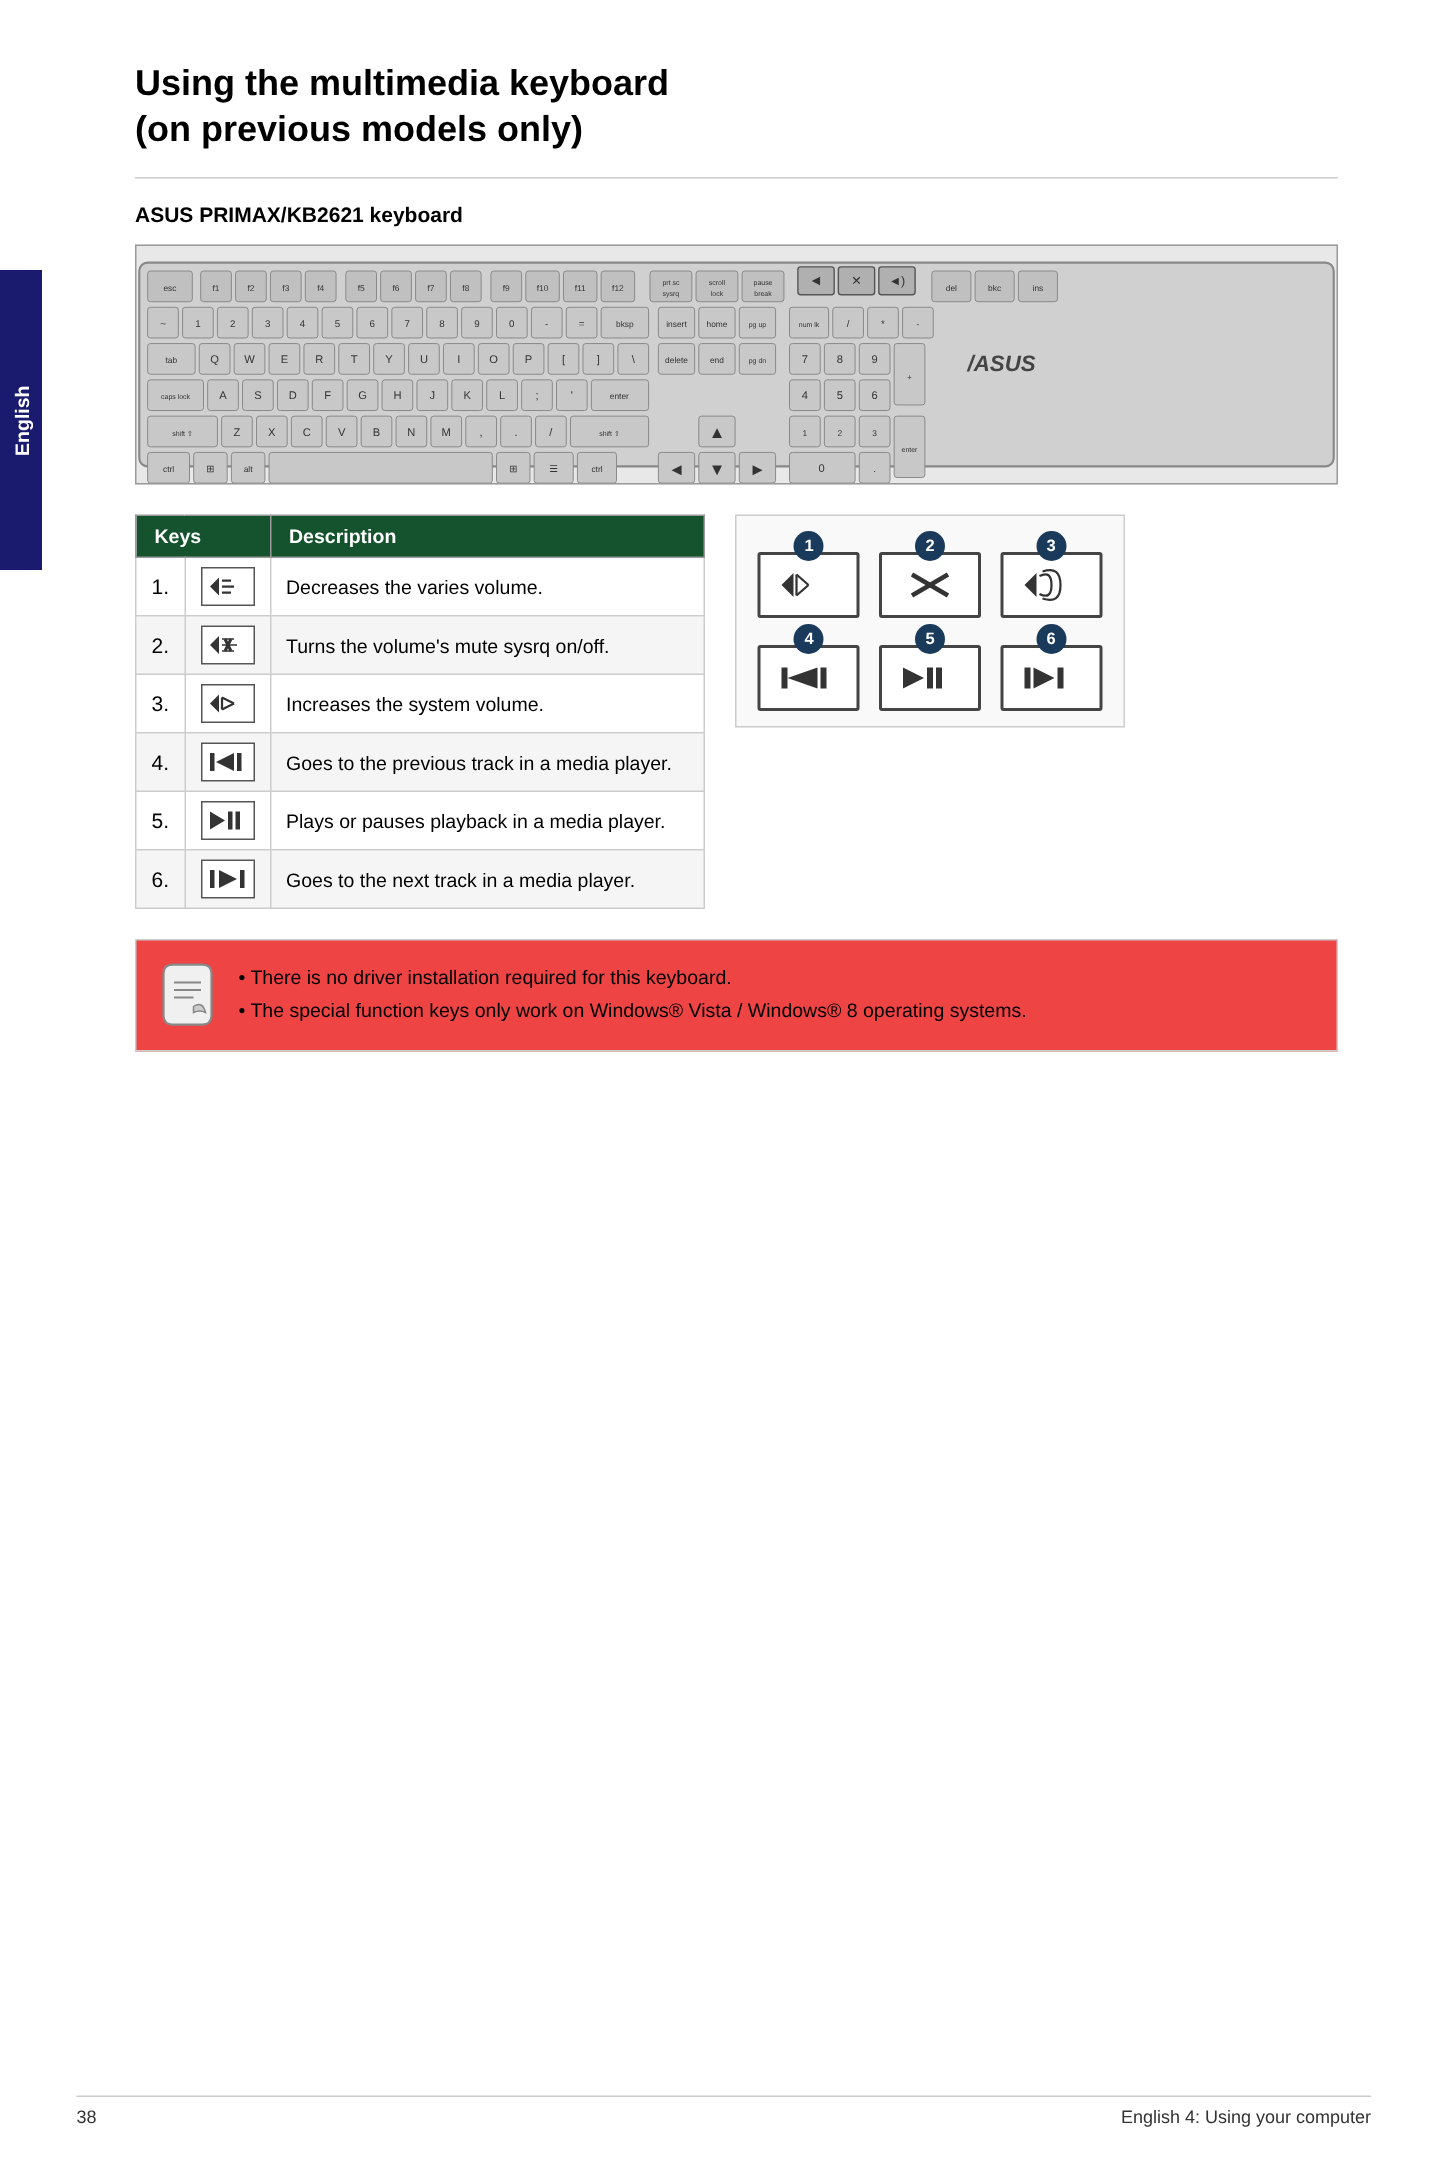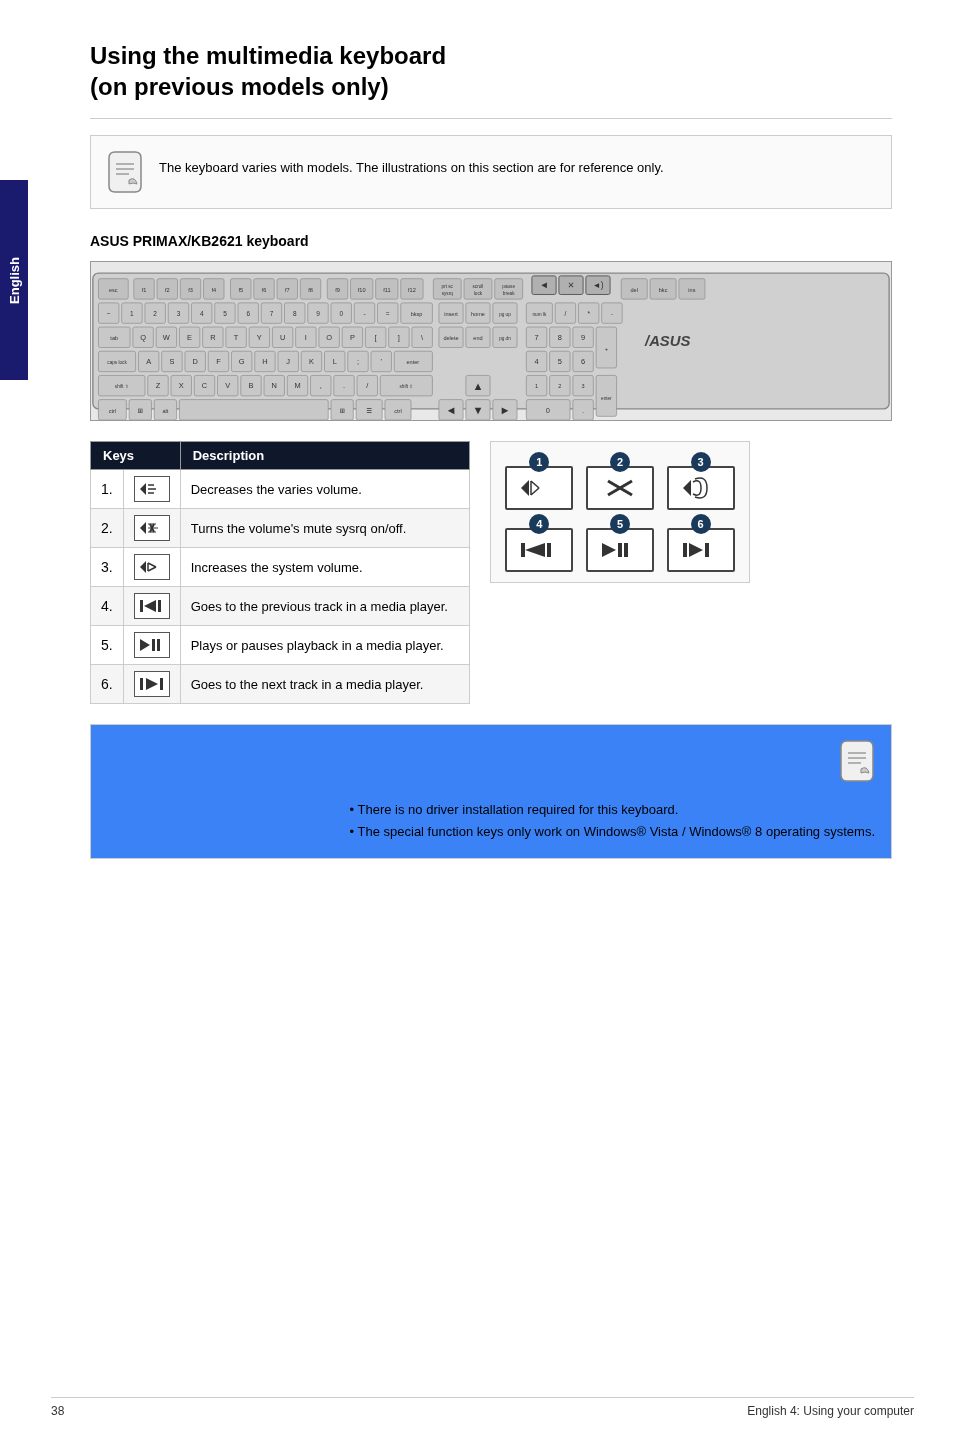--- a/index.html
+++ b/index.html
@@ -100,21 +100,21 @@
       align-items: flex-start;
     }
 
     
     .keys-table {
       border-collapse: collapse;
       flex: 0 0 380px;
       font-size: 13px;
     }
     .keys-table th {
-      background: #0f172a;
+      background: #14532d;
       color: #fff;
       padding: 6px 12px;
       text-align: left;
       border: 1px solid #999;
     }
     .keys-table td {
       padding: 6px 10px;
       border: 1px solid #ccc;
       vertical-align: middle;
     }
@@ -137,27 +137,26 @@
       width: 36px;
       height: 26px;
       border: 1px solid #555;
       background: #fff;
       font-size: 14px;
     }
 
     
     .bottom-note-box {
       display: flex;
-      align-items: flex-end;
+      align-items: center;
       gap: 16px;
       margin-top: 20px;
       border: 1px solid #ccc;
       padding: 14px 16px;
-      background: #3b82f6;
-      flex-direction: column;
+      background: #ef4444;
     }
     .bottom-note-list {
       font-size: 13px;
       line-height: 1.7;
       list-style: none;
     }
     .bottom-note-list li::before {
       content: '• ';
     }
 
@@ -242,30 +241,20 @@
 </div>
 
 <div class="main-content">
 
   <h1>
     <span>Using the multimedia keyboard</span><br>
     <span>(on previous models only)</span>
   </h1>
   <hr>
 
-  <div class="note-box">
-    <svg class="note-icon" viewBox="0 0 36 44" fill="none" xmlns="http://www.w3.org/2000/svg">
-      <path d="M8 2 L28 2 Q34 2 34 8 L34 36 Q34 42 28 42 L8 42 Q2 42 2 36 L2 8 Q2 2 8 2Z" stroke="#888" stroke-width="1.5" fill="#f0f0f0"></path>
-      <line x1="9" y1="14" x2="27" y2="14" stroke="#888" stroke-width="1.2"></line>
-      <line x1="9" y1="19" x2="27" y2="19" stroke="#888" stroke-width="1.2"></line>
-      <line x1="9" y1="24" x2="22" y2="24" stroke="#888" stroke-width="1.2"></line>
-      <path d="M22 30 Q28 26 30 34 Q26 32 22 34Z" stroke="#888" stroke-width="1" fill="#ccc"></path>
-    </svg>
-    <p class="note-text">The keyboard varies with models. The illustrations on this section are for reference only.</p>
-  </div>
 
   <p class="section-title">ASUS PRIMAX/KB2621 keyboard</p>
 
   <div class="keyboard-container">
     <svg class="kbd-svg" viewBox="0 0 860 150" xmlns="http://www.w3.org/2000/svg">
       <rect x="2" y="2" width="856" height="146" rx="6" ry="6" fill="#d0d0d0" stroke="#888" stroke-width="1.5"></rect>
 
       <rect x="8" y="8" width="32" height="22" rx="2" fill="#c0c0c0" stroke="#888" stroke-width="0.7"></rect>
       <text x="24" y="22" font-size="6" text-anchor="middle" fill="#333">esc</text>
 

